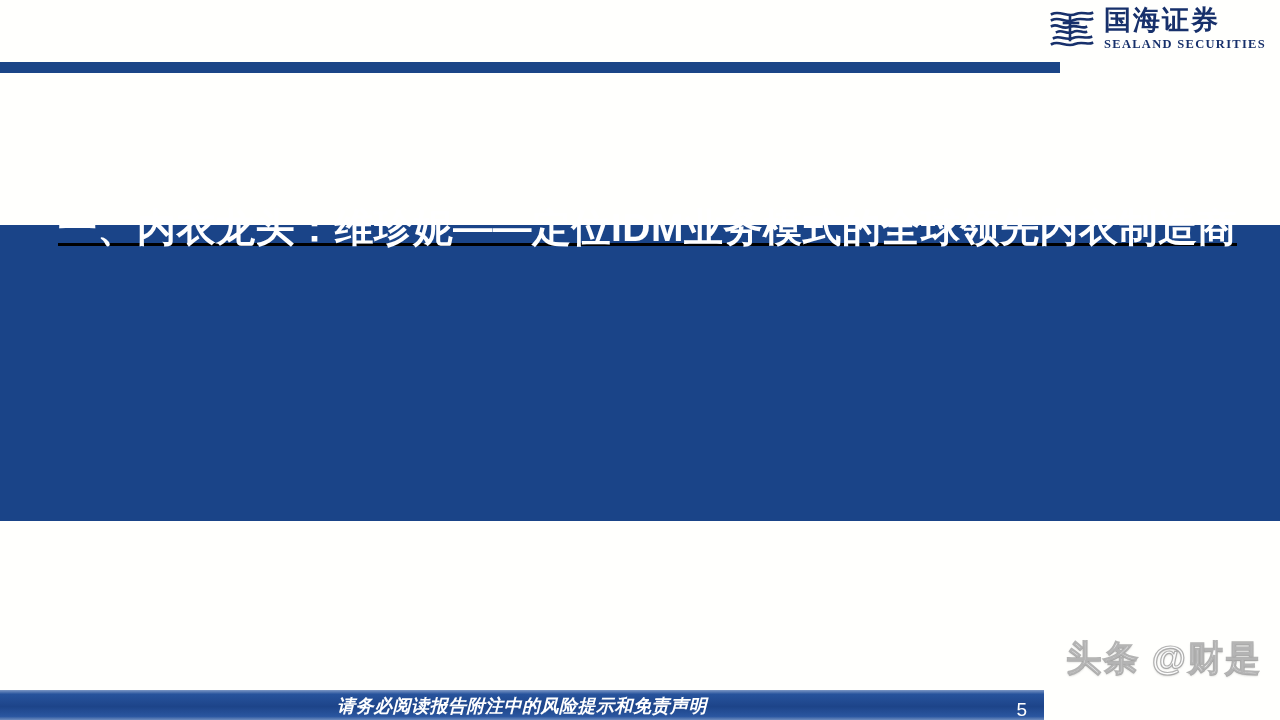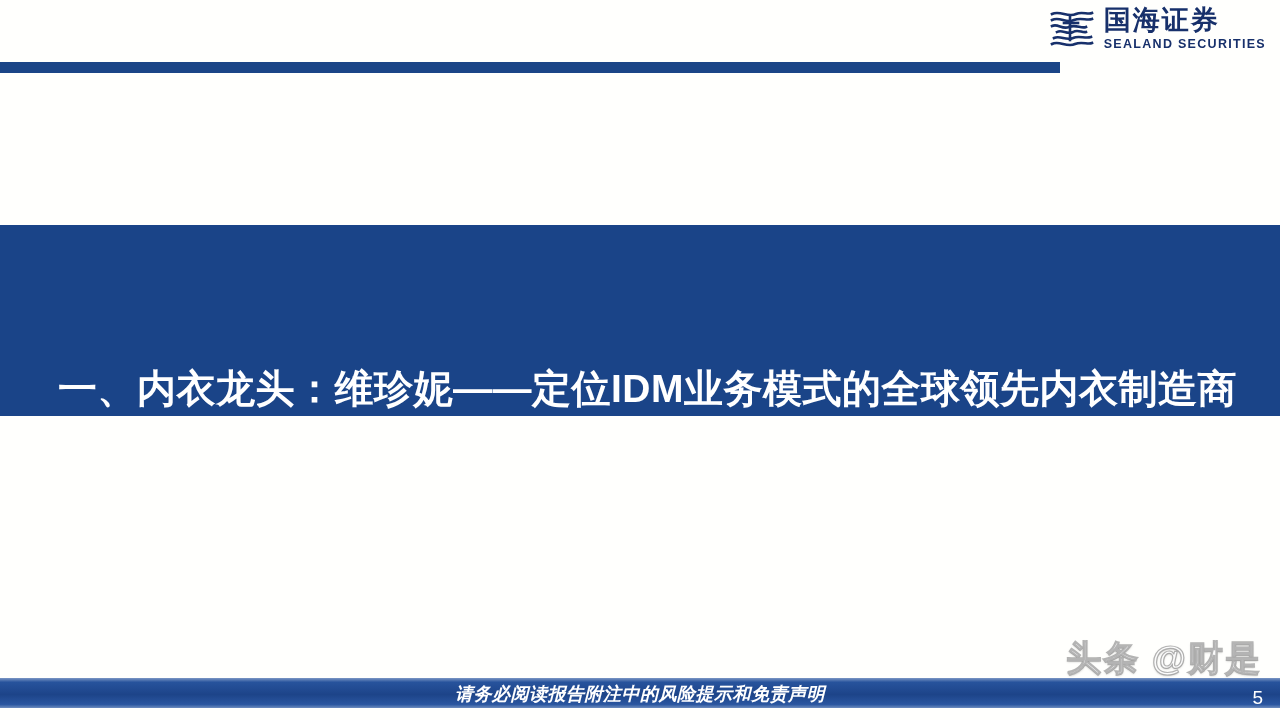--- a/index.html
+++ b/index.html
@@ -46,57 +46,59 @@
     white-space: nowrap;
   }
   .logo-en {
     font-size: 12.5px;
     font-weight: bold;
     color: #17306b;
     letter-spacing: 1.3px;
     line-height: 1.2;
     margin-top: 3px;
     white-space: nowrap;
+    font-family: Liberation Serif, serif;
   }
   .header-rule {
     position: absolute;
     left: 0;
     top: 62px;
     width: 1060px;
     height: 11px;
     background: #1b4587;
   }
 
   
   .section-band {
     position: absolute;
     left: 0;
     top: 225px;
     width: 1280px;
-    height: 191px;
+    height: 296px;
     background: #1a4488;
     display: flex;
-    align-items: flex-end;
+    align-items: flex-start;
+    text-decoration: underline;
   }
   .section-title {
     color: #ffffff;
     font-size: 39px;
     font-weight: bold;
     letter-spacing: 0.5px;
     margin-left: 58px;
     margin-top: -24px;
     white-space: nowrap;
   }
 
   
   .footer-bar {
     position: absolute;
     left: 0;
-    bottom: 12px;
-    width: 1280px;
+    bottom: 0;
+    width: 1044px;
     height: 30px;
     background: linear-gradient(180deg, #7b96c4 0%, #27539c 14%, #1d4489 55%, #2a56a0 88%, #6d8cbe 100%);
   }
   .footer-text {
     position: absolute;
     left: 0;
     right: 0;
     bottom: 2px;
     text-align: center;
     color: #ffffff;

